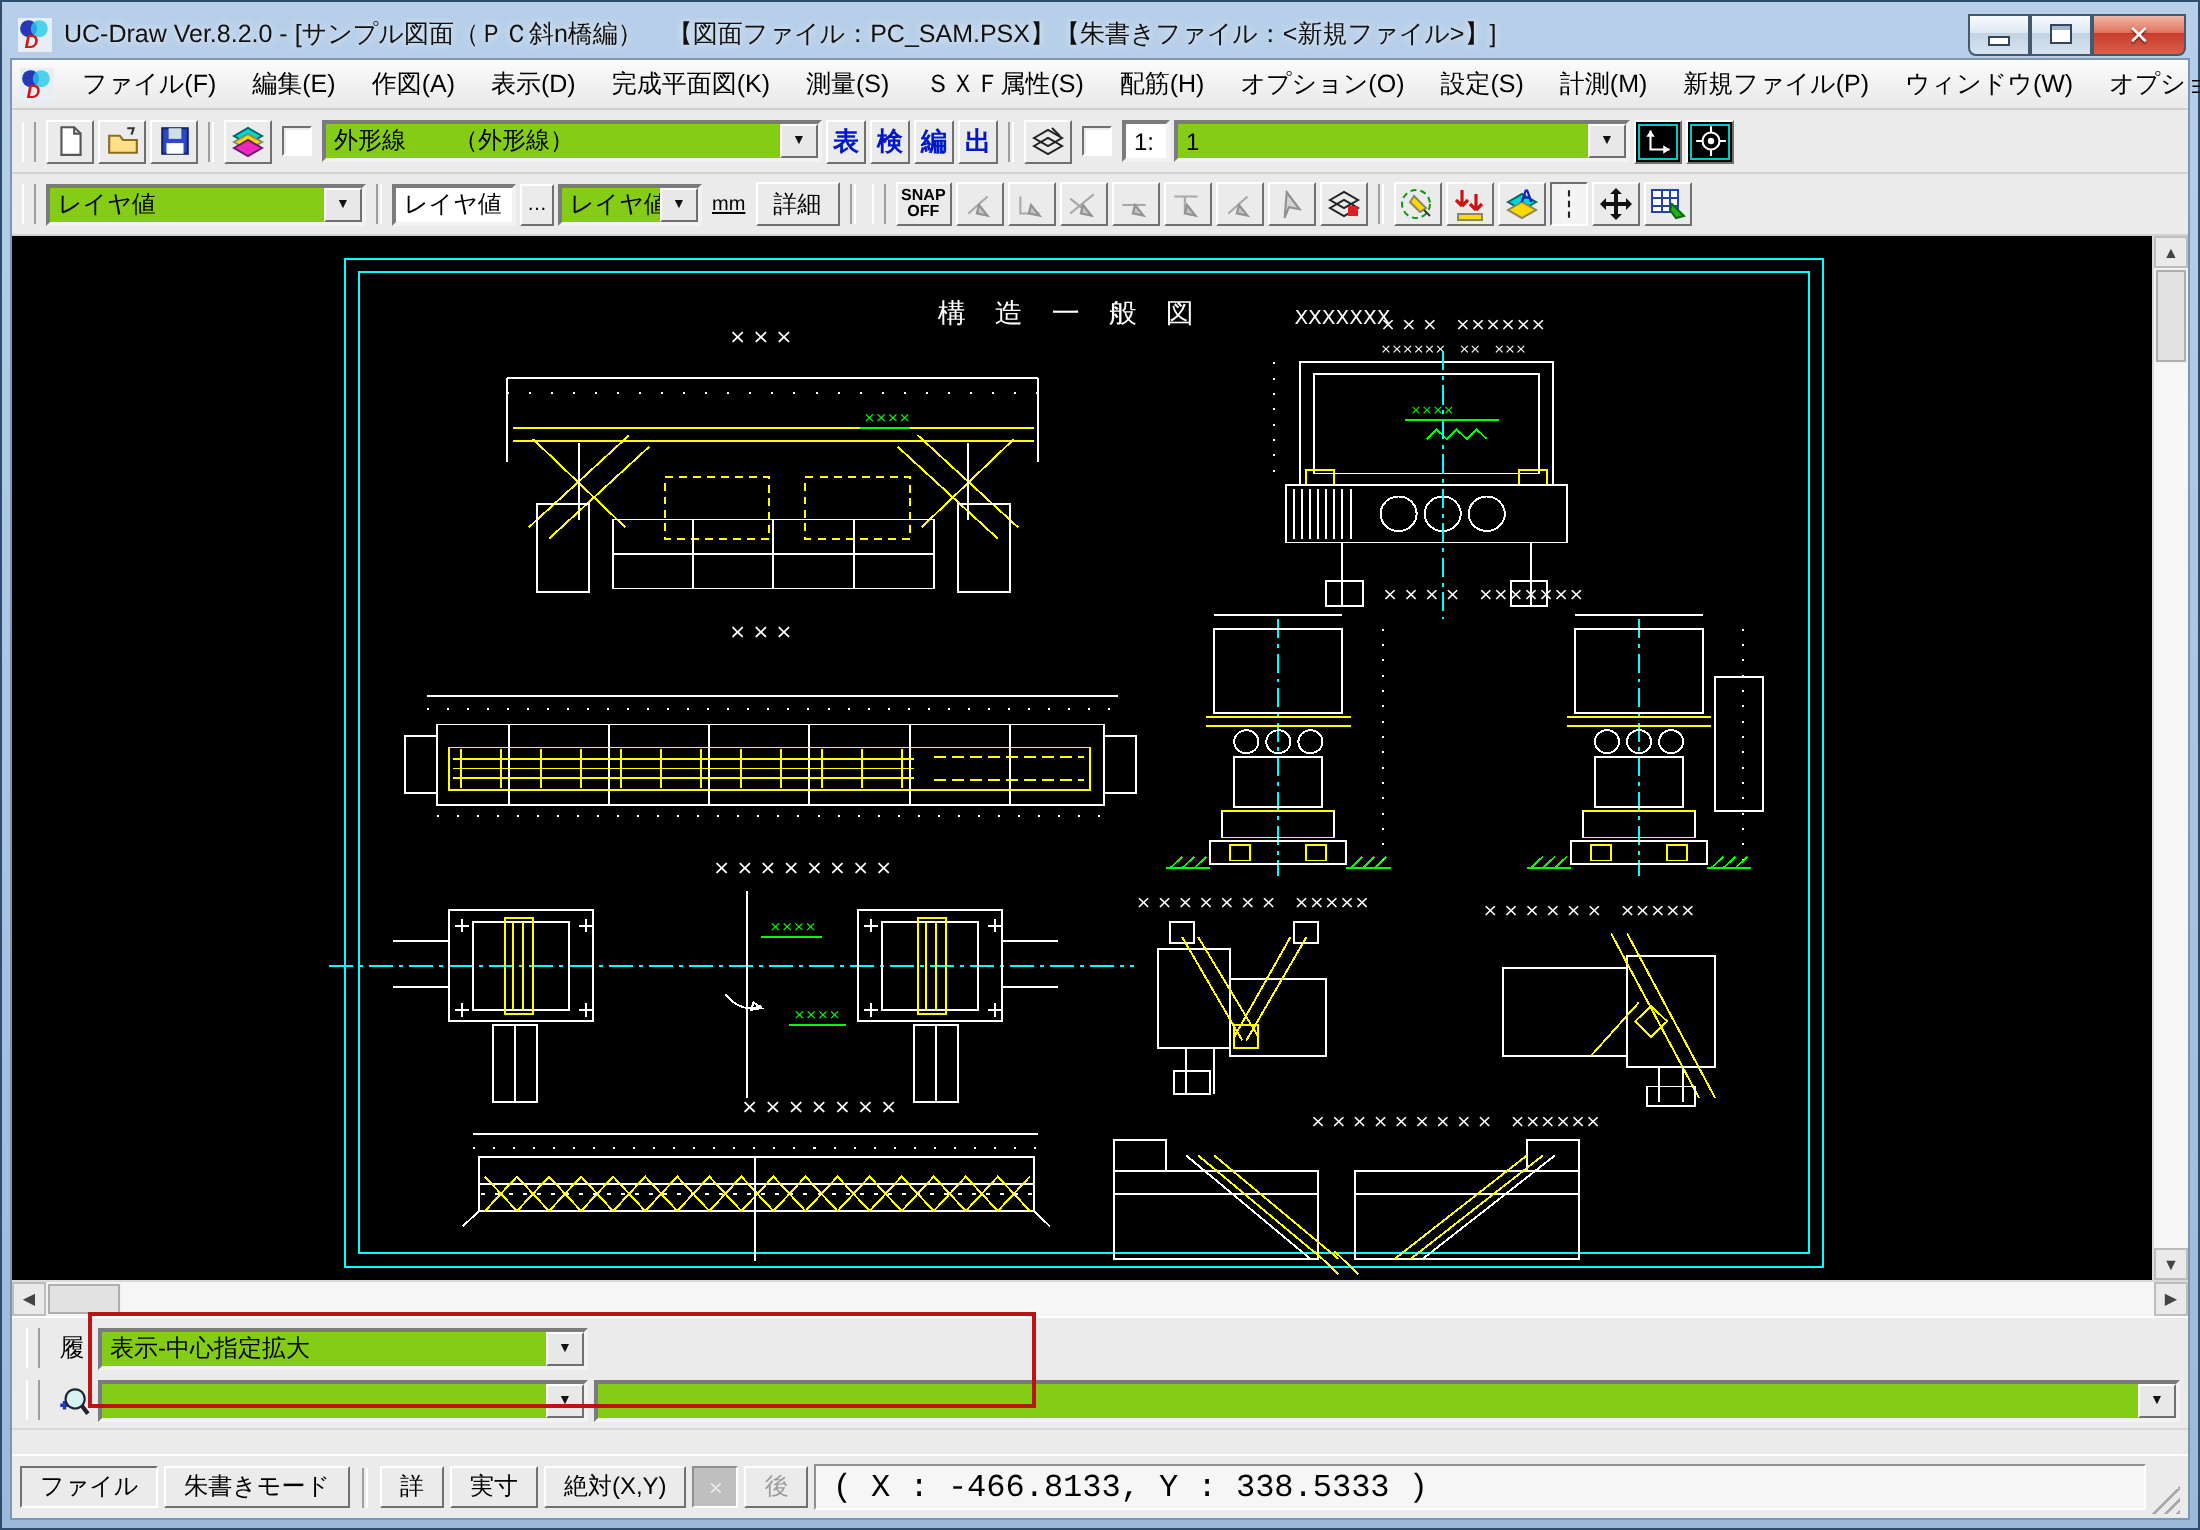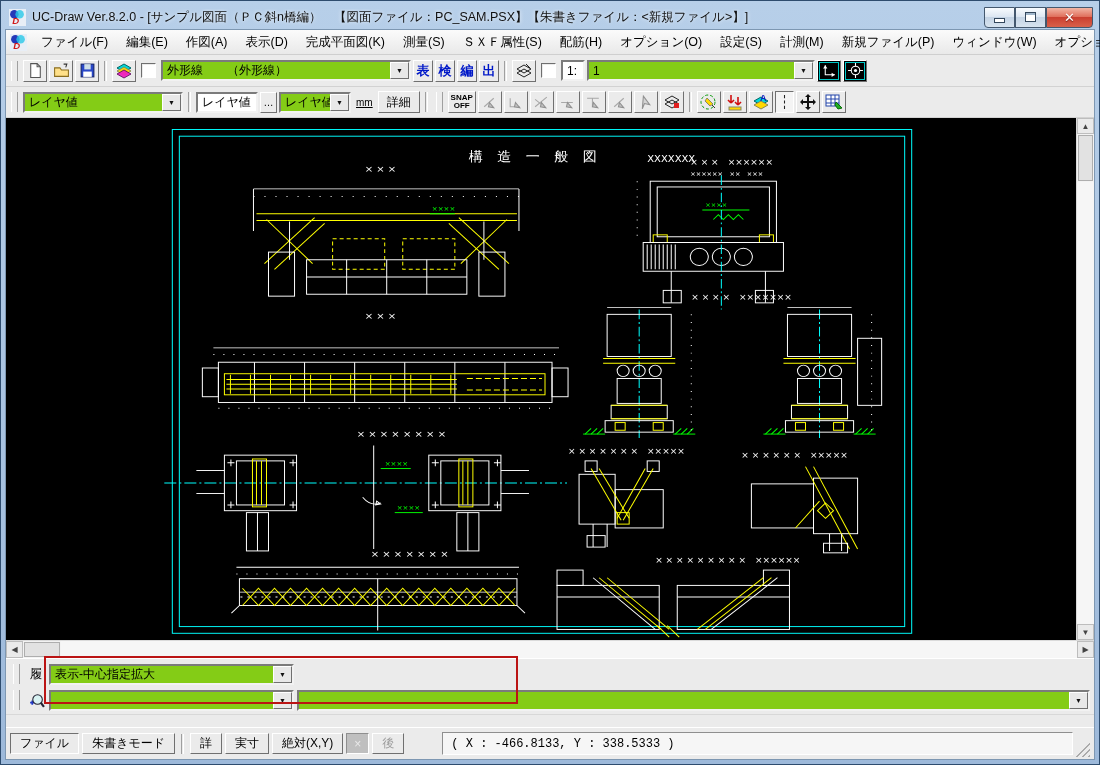--- a/index.html
+++ b/index.html
@@ -60,21 +60,21 @@
   .cmdcombo{width:245px;}
   .cmdmsg{flex:1;font-size:12.5px;color:#000;padding:0 6px;border-left:1px solid #9f9f9f;align-self:stretch;display:flex;align-items:center;}
   .cmdlong{flex:1;}
   .strip{height:12px;background:#ebebeb;border-top:1px solid #d8d8d8;}
   
   .statusbar{height:27px;background:#ebebeb;border-top:1px solid #fff;display:flex;align-items:center;padding:2px 4px;gap:3px;}
   .stbtn{height:21px;padding:0 9px;font-size:12px;color:#000;background:#ebebeb;border:1px solid;border-color:#fff #707070 #707070 #fff;display:flex;align-items:center;box-sizing:border-box;white-space:nowrap;}
   .stbtn.pressed{border-color:#707070 #fff #fff #707070;}
   .stbtn.disabled{color:#9c9c9c;}
   .stbtn.graybox{background:#bfbfbf;color:#e9e9e9;border-color:#8f8f8f #fff #fff #8f8f8f;padding:0 7px;}
-  .coord{flex:1;height:21px;border:1px solid;border-color:#8f8f8f #fff #fff #8f8f8f;background:#f6f6f6;font-family:"Liberation Mono","DejaVu Sans Mono",monospace;font-size:12px;display:flex;align-items:center;padding:0 8px;color:#000;margin-left:35px;}
+  .coord{flex:1;height:21px;border:1px solid;border-color:#8f8f8f #fff #fff #8f8f8f;background:#f6f6f6;font-family:"Liberation Mono","DejaVu Sans Mono",monospace;font-size:16px;display:flex;align-items:center;padding:0 8px;color:#000;}
   .resizegrip{width:14px;height:14px;align-self:flex-end;background:
     linear-gradient(135deg,transparent 50%,#aaa 50%,#aaa 57%,transparent 57%,transparent 71%,#aaa 71%,#aaa 78%,transparent 78%,transparent 92%,#aaa 92%);}
   
   .red-annotation{position:absolute;left:43px;top:655px;width:470px;height:44px;border:2px solid #bb1414;z-index:60;pointer-events:none;}
   .icon16{width:17px;height:17px;display:block;}
   .icon20{width:20px;height:20px;display:block;}
 </style>
 </head>
 <body>
 

